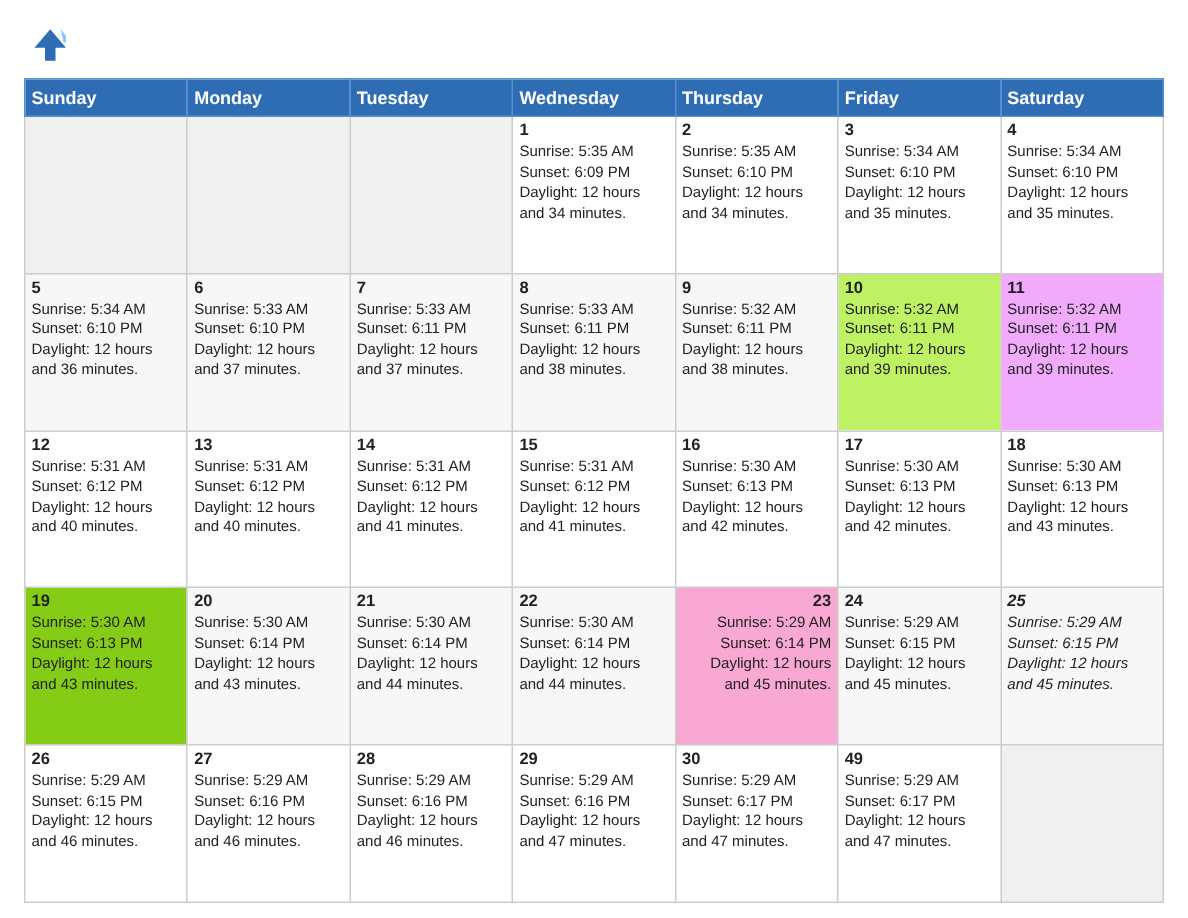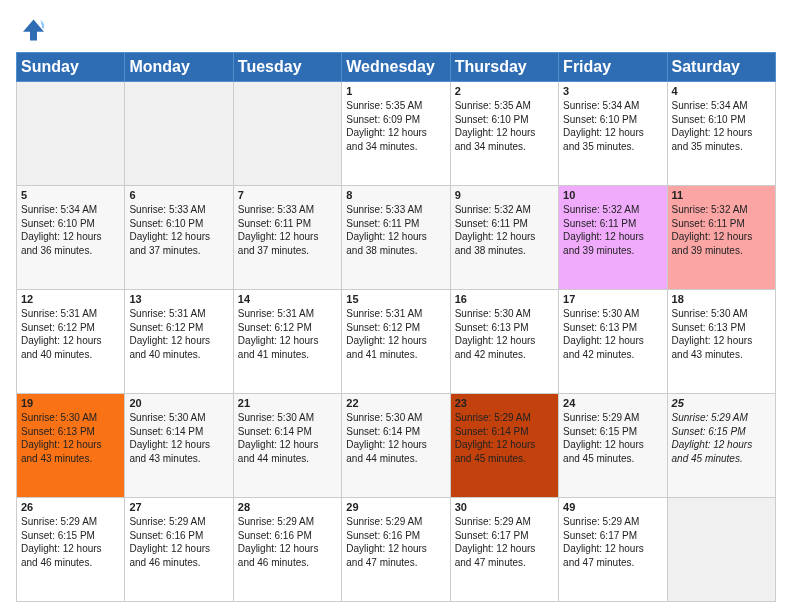--- a/index.html
+++ b/index.html
@@ -56,21 +56,21 @@
     .calendar {
       flex: 1;
       border: 1px solid #ccc;
       border-collapse: collapse;
       width: 100%;
       table-layout: fixed;
     }
     .calendar th {
       background: #2e6db4;
       color: #fff;
-      font-size: 16px;
+      font-size: 12px;
       font-weight: bold;
       padding: 5px 4px;
       text-align: left;
       border: 1px solid #5090cc;
     }
     .calendar td {
       border: 1px solid #ccc;
       vertical-align: top;
       padding: 3px 4px;
       font-size: 10px;
@@ -192,28 +192,28 @@
 Daylight: 12 hours
 and 38 minutes.</div>
           </td>
           <td style="background: rgb(247, 247, 247);">
             <span class="day-num">9</span>
             <div class="day-info">Sunrise: 5:32 AM
 Sunset: 6:11 PM
 Daylight: 12 hours
 and 38 minutes.</div>
           </td>
-          <td style="background: #f0abfc;">
+          <td style="background: #bef264;">
             <span class="day-num">10</span>
             <div class="day-info">Sunrise: 5:32 AM
 Sunset: 6:11 PM
 Daylight: 12 hours
 and 39 minutes.</div>
           </td>
-          <td style="background: #fca5a5;">
+          <td style="background: #f0abfc;">
             <span class="day-num">11</span>
             <div class="day-info">Sunrise: 5:32 AM
 Sunset: 6:11 PM
 Daylight: 12 hours
 and 39 minutes.</div>
           </td>
         </tr>
         <tr>
           <td>
             <span class="day-num">12</span>
@@ -259,21 +259,21 @@
           </td>
           <td>
             <span class="day-num">18</span>
             <div class="day-info">Sunrise: 5:30 AM
 Sunset: 6:13 PM
 Daylight: 12 hours
 and 43 minutes.</div>
           </td>
         </tr>
         <tr>
-          <td style="background: #f97316;">
+          <td style="background: #84cc16;">
             <span class="day-num">19</span>
             <div class="day-info">Sunrise: 5:30 AM
 Sunset: 6:13 PM
 Daylight: 12 hours
 and 43 minutes.</div>
           </td>
           <td style="background: rgb(247, 247, 247);">
             <span class="day-num">20</span>
             <div class="day-info">Sunrise: 5:30 AM
 Sunset: 6:14 PM
@@ -287,21 +287,21 @@
 Daylight: 12 hours
 and 44 minutes.</div>
           </td>
           <td style="background: rgb(247, 247, 247);">
             <span class="day-num">22</span>
             <div class="day-info">Sunrise: 5:30 AM
 Sunset: 6:14 PM
 Daylight: 12 hours
 and 44 minutes.</div>
           </td>
-          <td style="background: #c2410c;">
+          <td style="background: #f9a8d4; text-align: right;">
             <span class="day-num">23</span>
             <div class="day-info">Sunrise: 5:29 AM
 Sunset: 6:14 PM
 Daylight: 12 hours
 and 45 minutes.</div>
           </td>
           <td style="background: rgb(247, 247, 247);">
             <span class="day-num">24</span>
             <div class="day-info">Sunrise: 5:29 AM
 Sunset: 6:15 PM

